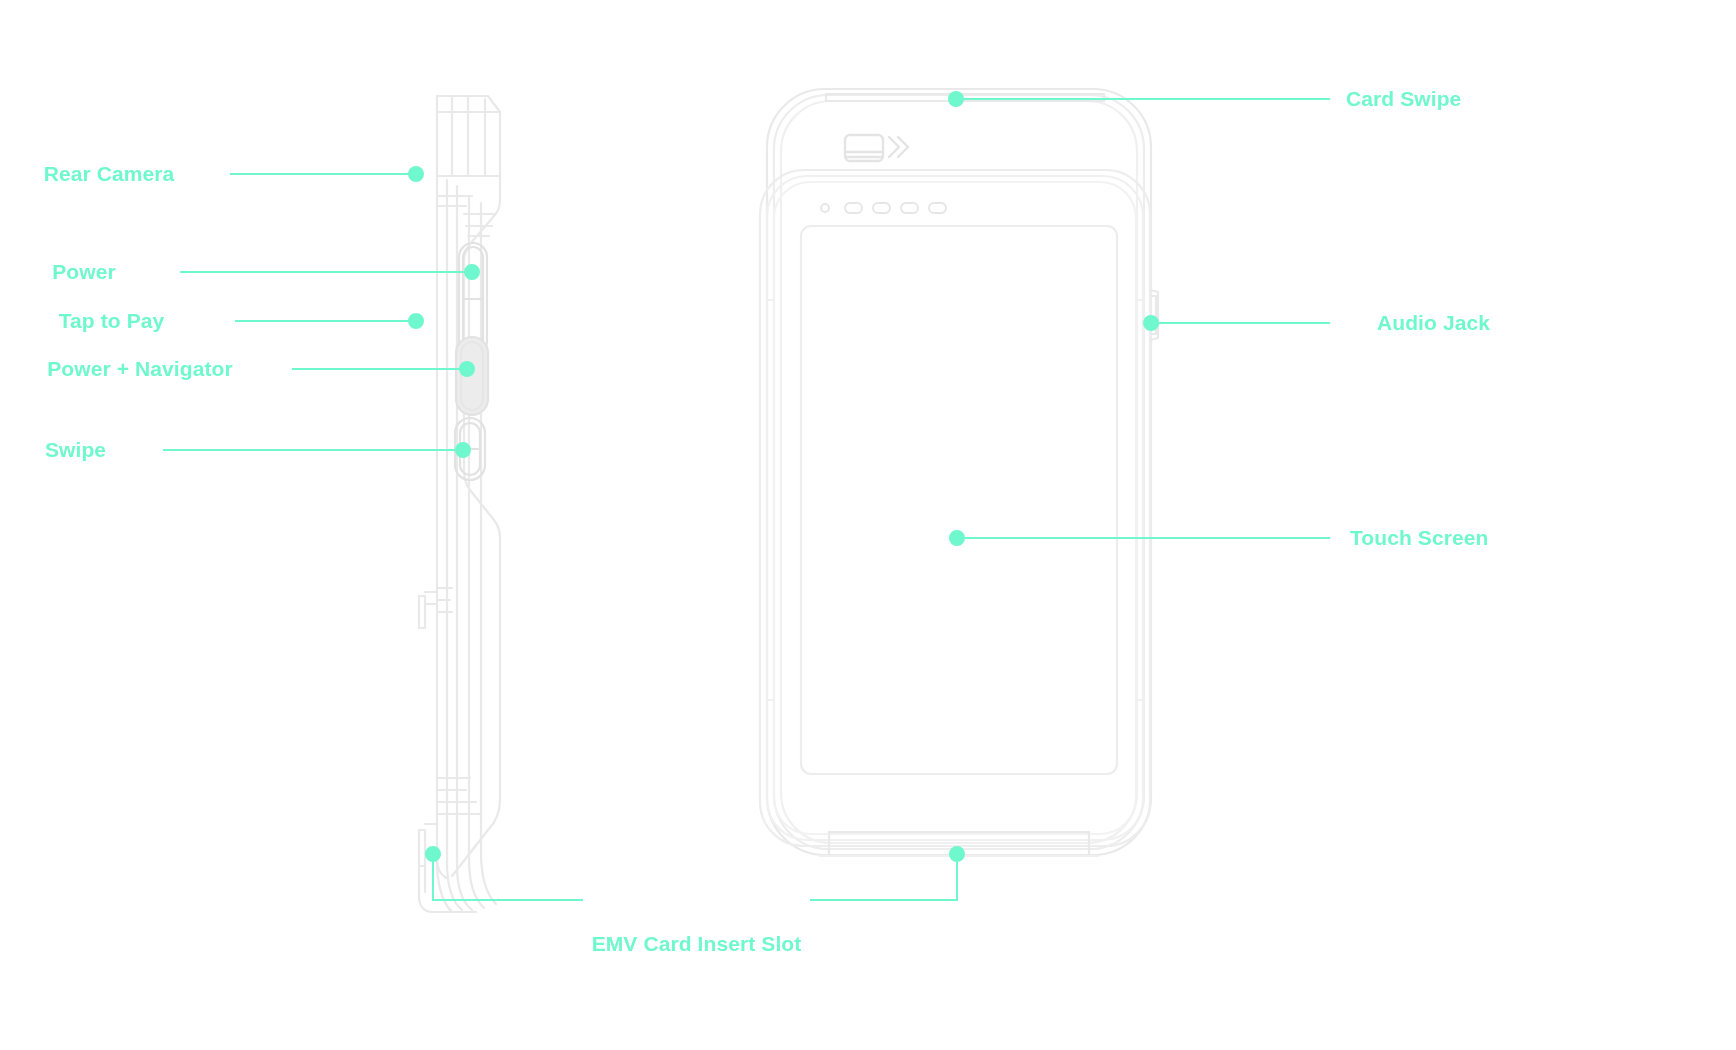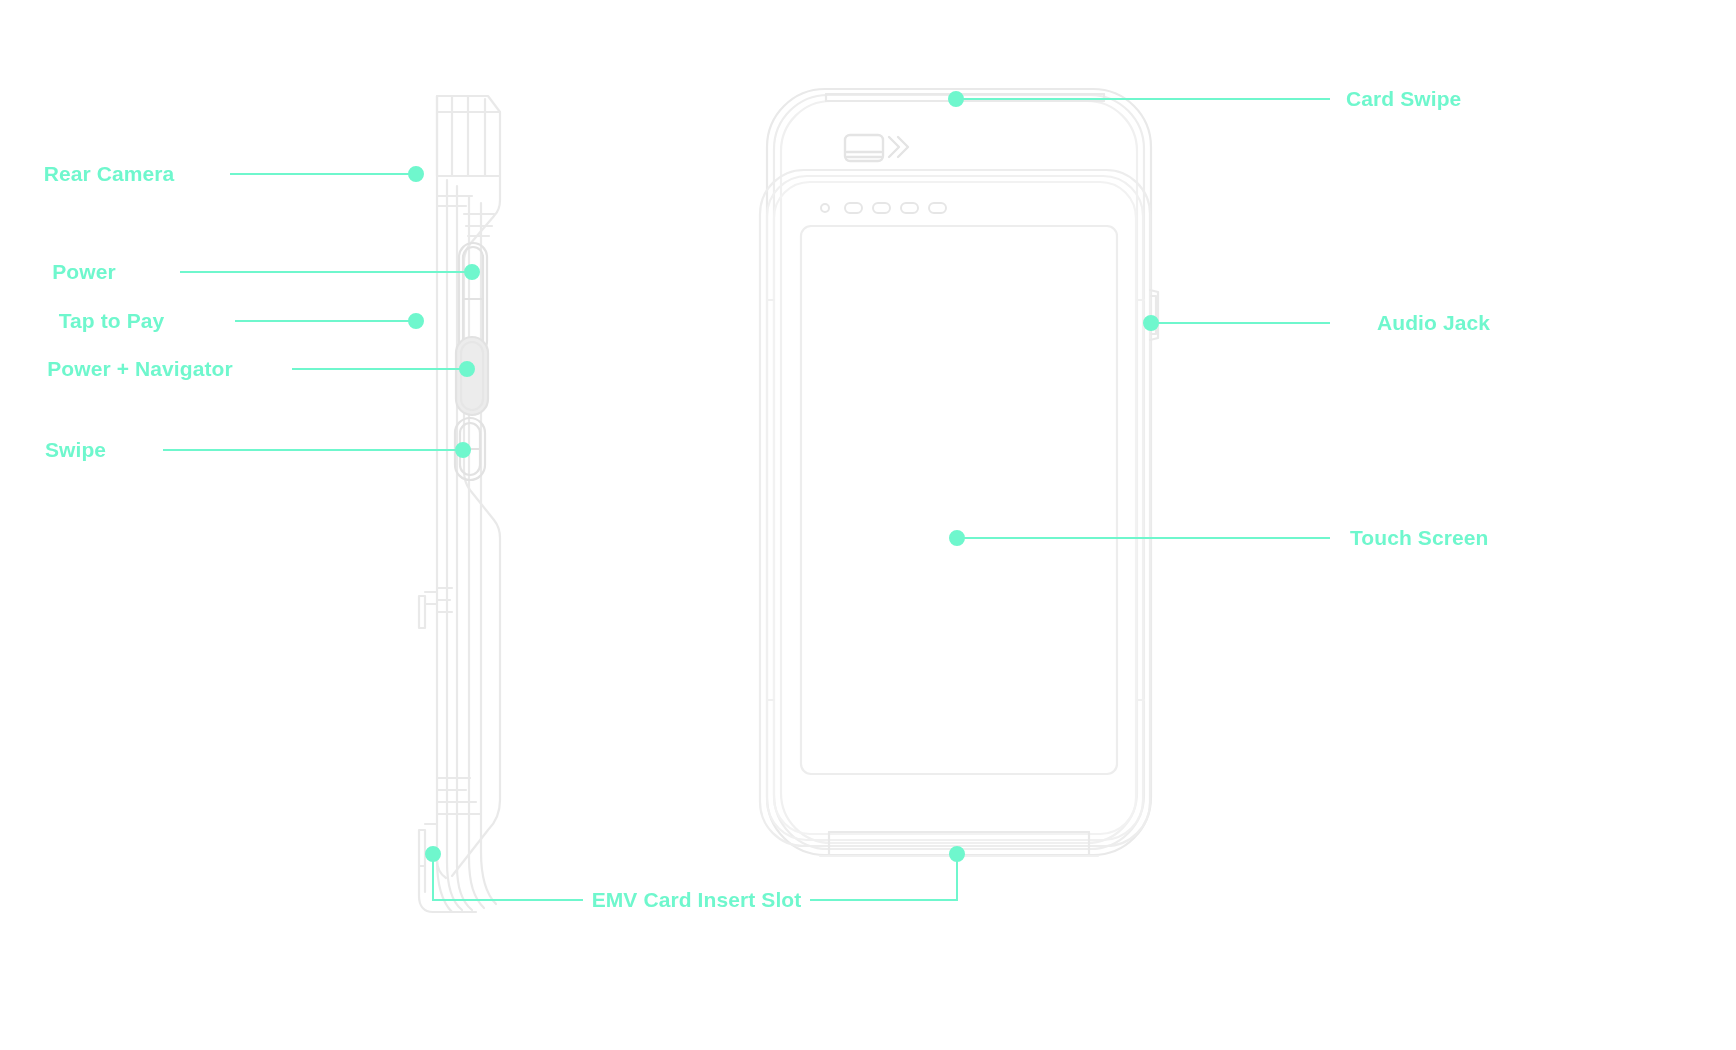--- a/index.html
+++ b/index.html
@@ -211,15 +211,15 @@
   <div class="callout-label left" style="left:0;width:280px;top:357px;padding-right:12px;">Power + Navigator</div>
 
   <div class="callout-label left" style="left:0;width:151px;top:438px;padding-right:12px;">Swipe</div>
 
   <div class="callout-label right" style="left:1346px;top:87px;">Card Swipe</div>
 
   <div class="callout-label right" style="left:1377px;top:311px;">Audio Jack</div>
 
   <div class="callout-label right" style="left:1350px;top:526px;">Touch Screen</div>
 
-  <div class="callout-label center" style="left:583px;width:227px;top:888px;">EMV Card Insert Slot</div>
+  <div class="callout-label center" style="left:583px;width:227px;top:932px;">EMV Card Insert Slot</div>
 
 </div>
 
 </body></html>

